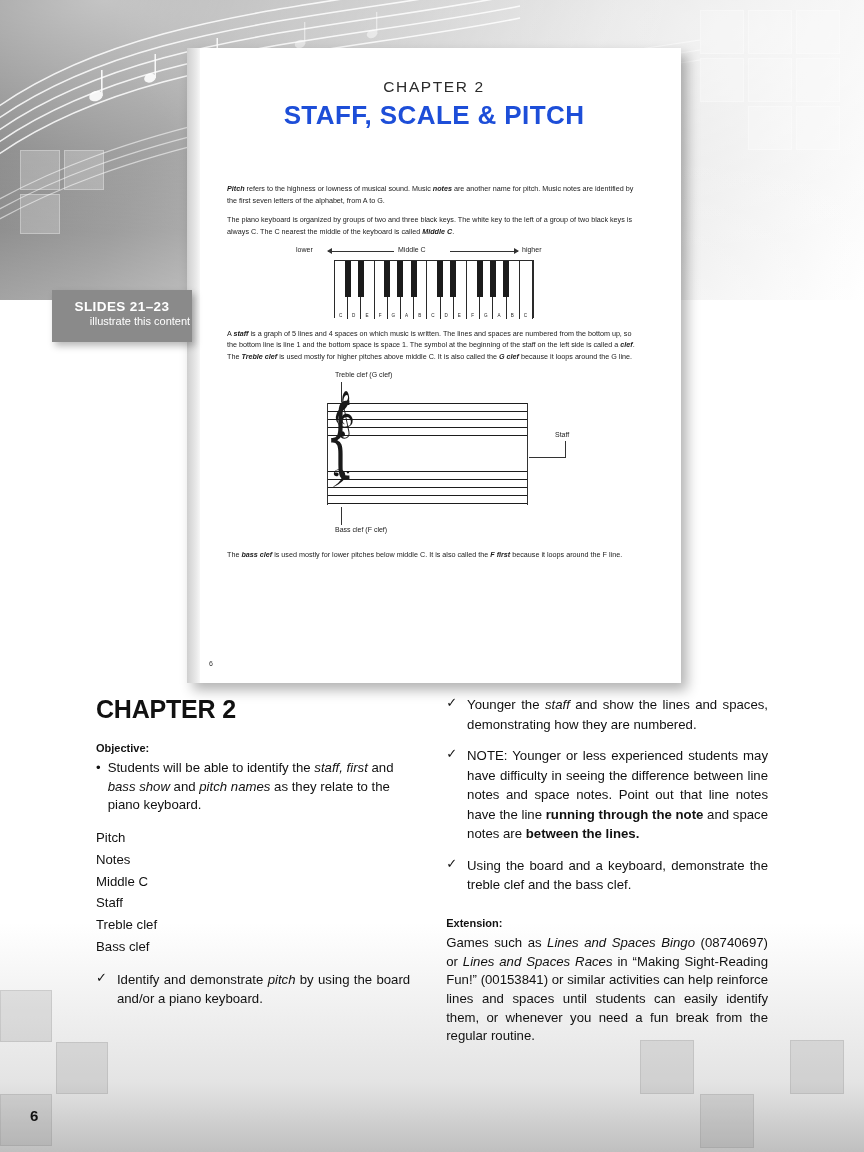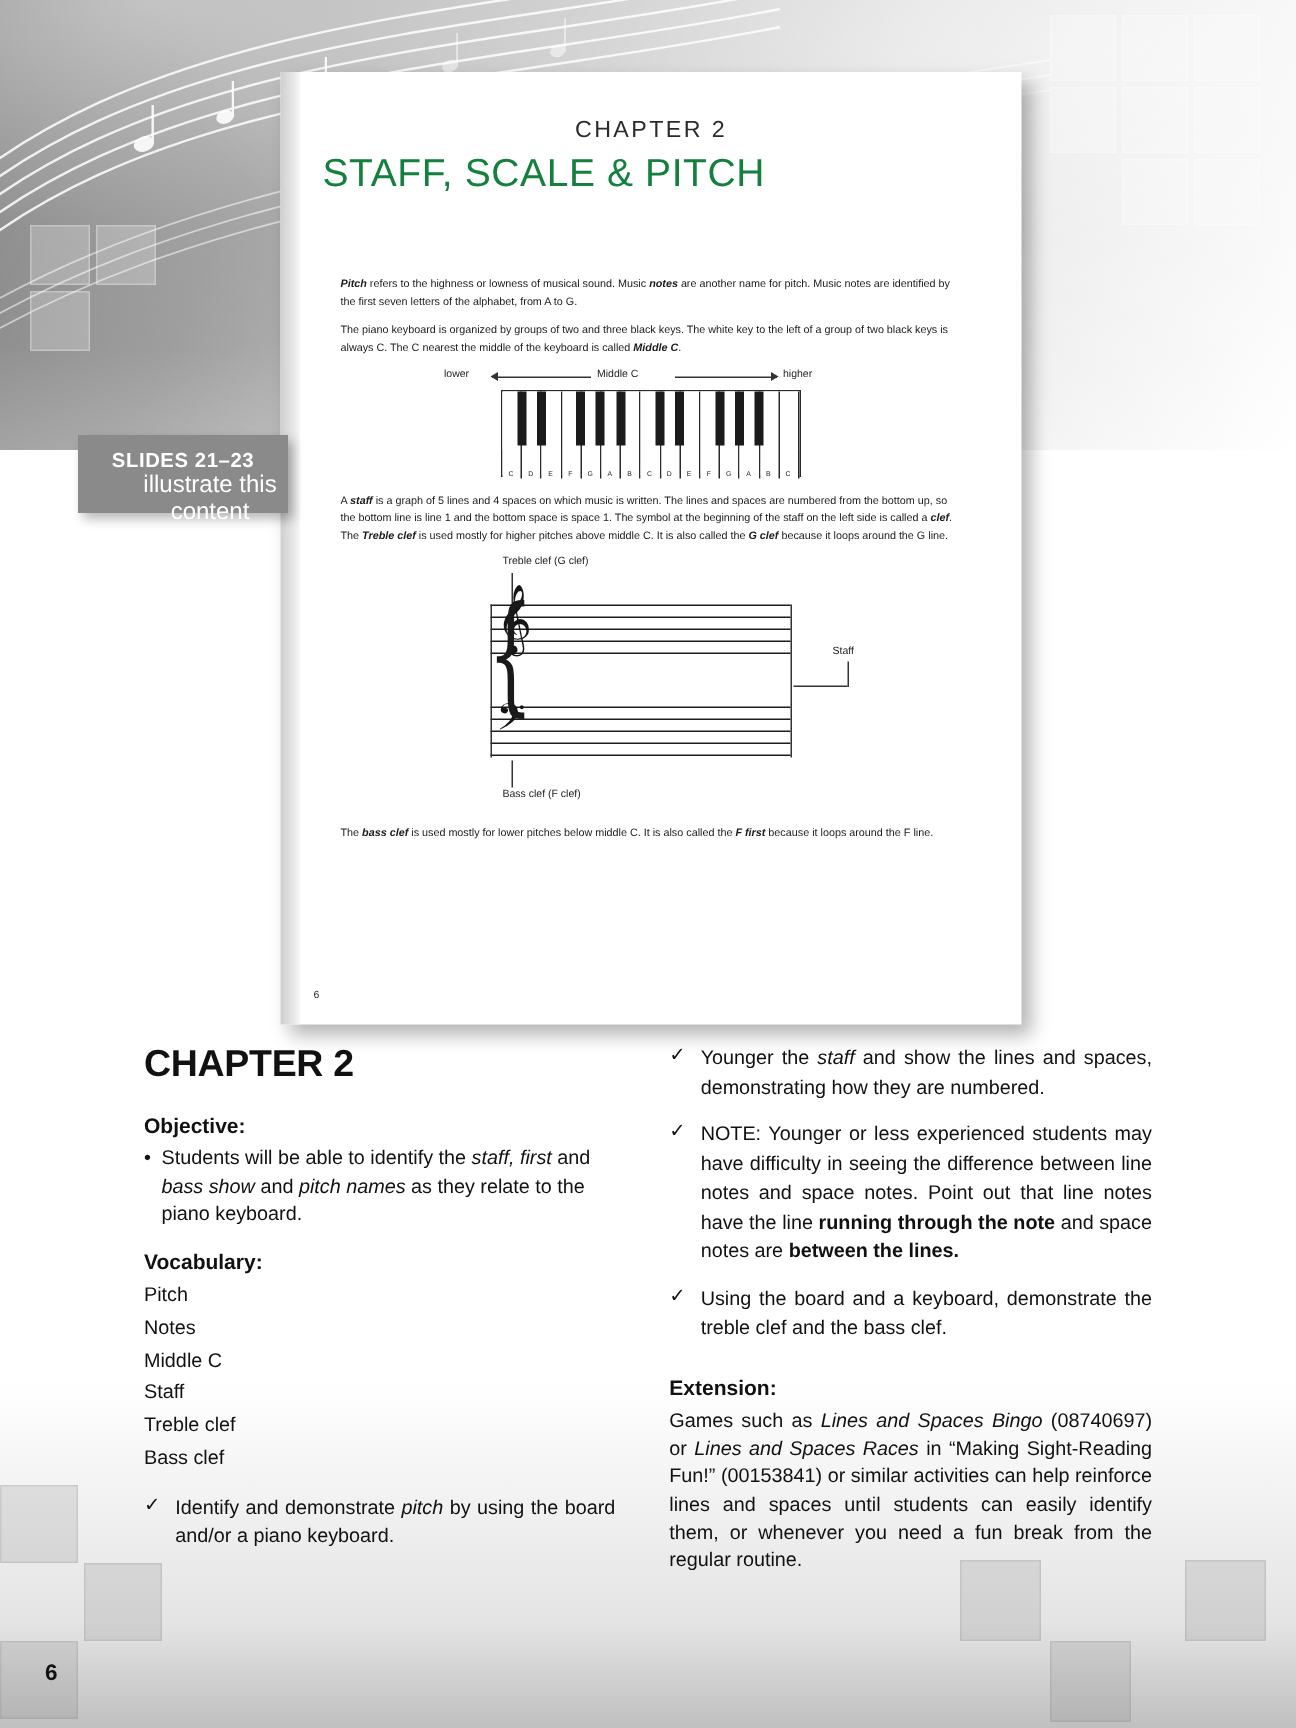--- a/index.html
+++ b/index.html
@@ -73,24 +73,25 @@
   }
   .sp-chapter {
     text-align: center;
     font-size: 15.5px;
     letter-spacing: 1.6px;
     color: #2b2b2b;
     font-weight: 400;
     margin-top: 8px;
   }
   .sp-title {
+    text-align: center;
     font-size: 26px;
-    font-weight: normal;
+    font-weight: bold;
     letter-spacing: 0.4px;
-    color: #15803d;
+    color: #1d4ed8;
     margin-top: 4px;
   }
   .sp-body {
     margin: 0 12px;
     font-size: 7.2px;
     line-height: 1.62;
     color: #1a1a1a;
     text-align: left;
   }
   .sp-body p { margin: 0 0 8px 0; }
@@ -121,21 +122,21 @@
     width: 140px;
     height: 52px;
     background: #8a8a8a;
     color: #fff;
     text-align: center;
     z-index: 4;
     box-shadow: 3px 4px 7px rgba(0,0,0,0.28);
     padding-top: 9px;
   }
   #slides-callout .l1 { font-size: 13.5px; font-weight: bold; letter-spacing: 0.4px; }
-  #slides-callout .l2 { font-size: 16px; margin-top: 1px; margin-left: 36px; }
+  #slides-callout .l2 { font-size: 11px; margin-top: 1px; margin-left: 36px; }
 
   
   .kb-wrap { position: relative; margin: 4px auto 10px auto; width: 300px; }
   .kb-labels { position: relative; height: 14px; font-size: 7px; color: #222; }
   .kb-labels span { position: absolute; top: 0; white-space: nowrap; }
   .kb-arrowline {
     position: absolute;
     top: 5px;
     height: 1px;
     background: #333;
@@ -229,21 +230,21 @@
   .col-left { width: 330px; }
   .col-right { width: 338px; }
   .chapter-head {
     font-size: 25px;
     font-weight: bold;
     letter-spacing: -0.2px;
     margin: 0 0 18px 0;
     color: #111;
   }
   .sec-head {
-    font-size: 14px;
+    font-size: 11px;
     font-weight: bold;
     margin: 0 0 5px 0;
     color: #111;
   }
   .col-left p, .col-right p { margin: 0 0 4px 0; font-size: 13.2px; line-height: 1.42; color: #111; }
   .bullet-row { display: flex; gap: 7px; margin-bottom: 4px; }
   .bullet-row .mark { flex: 0 0 auto; font-size: 13.2px; line-height: 1.42; color: #111; }
   .bullet-row .txt { font-size: 13.2px; line-height: 1.42; color: #111; }
   .vocab-list p { margin: 0 0 3px 0; }
   .gap { height: 10px; }
@@ -463,21 +464,20 @@
     <div class="col-left">
       <div class="chapter-head">CHAPTER 2</div>
 
       <div class="sec-head">Objective:</div>
       <div class="bullet-row">
         <div class="mark">•</div>
         <div class="txt"><span>Students will be able to identify the </span><i class="it">staff, first</i><span> and </span><i class="it">bass show</i><span> and </span><i class="it">pitch names</i><span> as they relate to the piano keyboard.</span></div>
       </div>
 
       <div class="gap"></div>
-      <div class="sec-head">Vocabulary:</div>
       <div class="vocab-list">
         <p>Pitch</p>
         <p>Notes</p>
         <p>Middle C</p>
         <p>Staff</p>
         <p>Treble clef</p>
         <p>Bass clef</p>
       </div>
 
       <div class="gap"></div>

